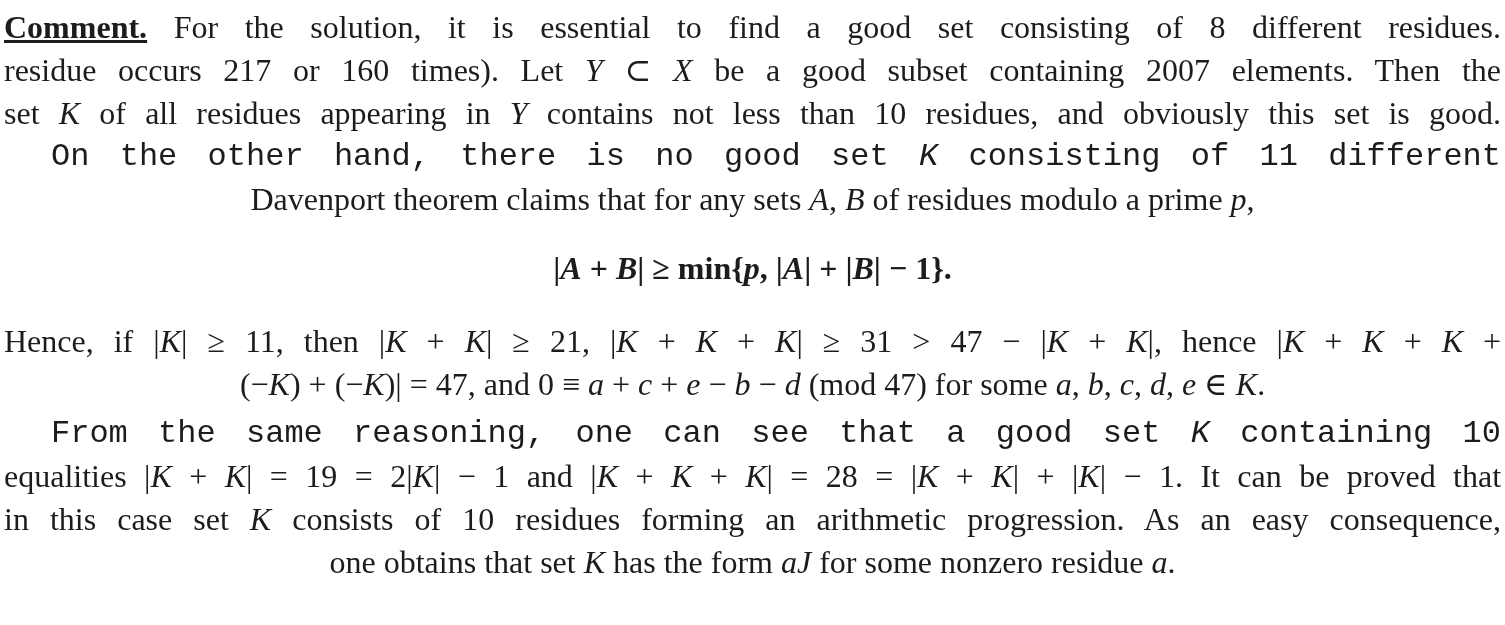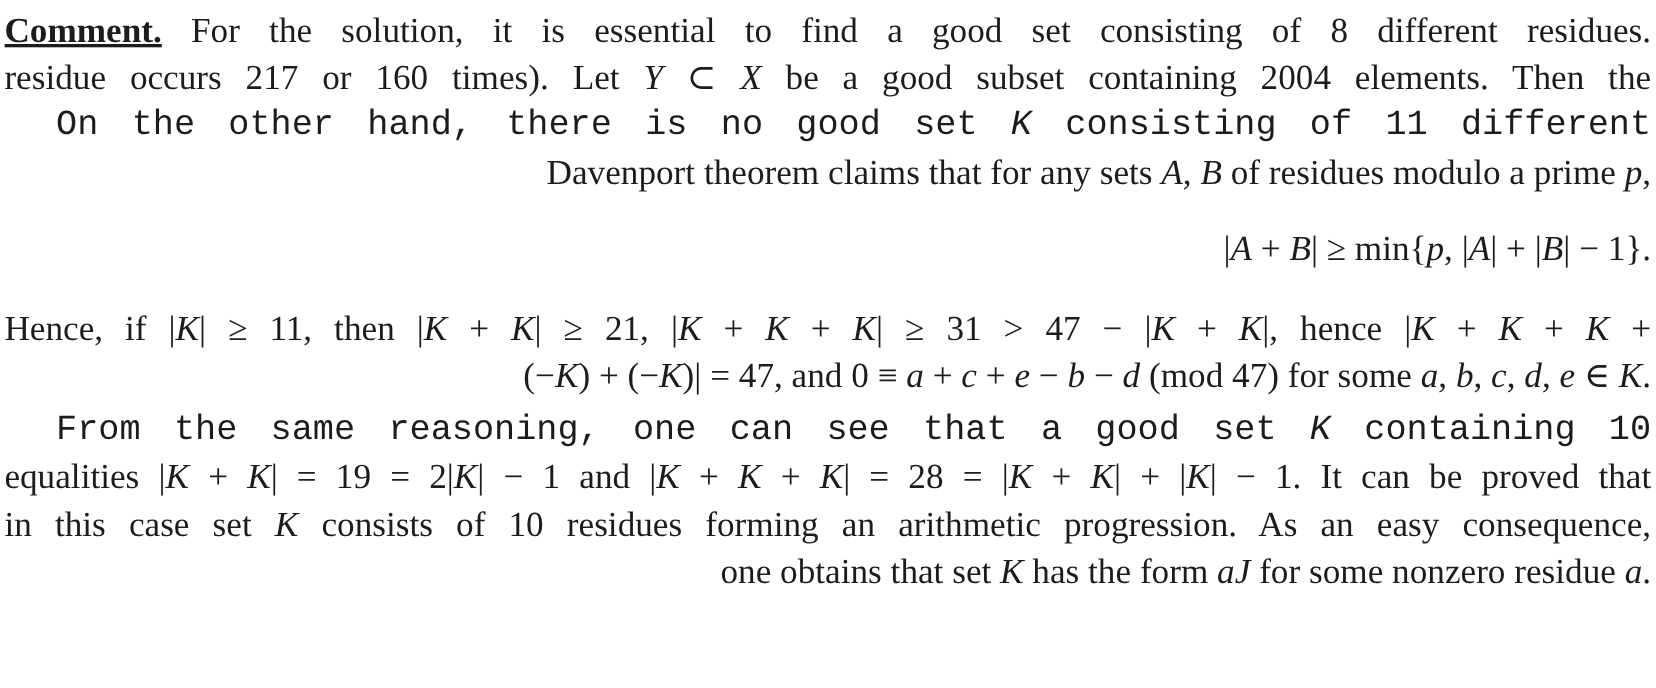--- a/index.html
+++ b/index.html
@@ -21,40 +21,42 @@
     width: 1497px;
   }
   .line {
     height: 43px;
     line-height: 43px;
     overflow: hidden;
     white-space: normal;
   }
   .line.j { text-align: justify; }
   .line.j::after { content: ""; display: inline-block; width: 100%; }
-  .line.nj { text-align: right; }
+  .line.nj { text-align: center; }
   .ind { text-indent: 47px; font-family: Liberation Mono, monospace; }
   .gap { margin-top: 6px; }
   .eq {
     height: 43px;
     line-height: 43px;
-    text-align: right;
+    text-align: center;
     margin: 26px 0 30px 0;
     overflow: hidden;
+    font-weight: bold;
   }
   .rm { font-style: normal; }
   .it { font-style: italic; }
   .bd { font-weight: 700; text-decoration: underline; }
 </style>
 </head>
 <body style="background: rgb(255, 255, 255);">
 
 <main id="doc" style="color: rgb(28, 28, 28);">
     <div class="line j"><span class="bd">Comment.</span><span class="rm"> For the solution, it is essential to find a good set consisting of 8 different residues.</span></div>
-    <div class="line j"><span class="rm">residue occurs 217 or 160 times). Let </span><span class="it">Y</span><span class="rm"> ⊂ </span><span class="it">X</span><span class="rm"> be a good subset containing 2004 elements. Then the</span></div>
+    <div class="line j"><span class="rm">residue occurs 217 or 160 times). Let </span><span class="it">Y</span><span class="rm"> ⊂ </span><span class="it">X</span><span class="rm"> be a good subset containing 2007 elements. Then the</span></div>
+    <div class="line j"><span class="rm">set </span><span class="it">K</span><span class="rm"> of all residues appearing in </span><span class="it">Y</span><span class="rm"> contains not less than 10 residues, and obviously this set is good.</span></div>
     <div class="line j ind"><span class="rm">On the other hand, there is no good set </span><span class="it">K</span><span class="rm"> consisting of 11 different residues. The Cauchy–</span></div>
     <div class="line nj"><span class="rm">Davenport theorem claims that for any sets </span><span class="it">A</span><span class="rm">, </span><span class="it">B</span><span class="rm"> of residues modulo a prime </span><span class="it">p</span><span class="rm">,</span></div>
     <div class="eq"><span class="rm">|</span><span class="it">A</span><span class="rm"> + </span><span class="it">B</span><span class="rm">| ≥ min{</span><span class="it">p</span><span class="rm">, |</span><span class="it">A</span><span class="rm">| + |</span><span class="it">B</span><span class="rm">| − 1}.</span></div>
     <div class="line j"><span class="rm">Hence, if |</span><span class="it">K</span><span class="rm">| ≥ 11, then |</span><span class="it">K</span><span class="rm"> + </span><span class="it">K</span><span class="rm">| ≥ 21, |</span><span class="it">K</span><span class="rm"> + </span><span class="it">K</span><span class="rm"> + </span><span class="it">K</span><span class="rm">| ≥ 31 &gt; 47 − |</span><span class="it">K</span><span class="rm"> + </span><span class="it">K</span><span class="rm">|, hence |</span><span class="it">K</span><span class="rm"> + </span><span class="it">K</span><span class="rm"> + </span><span class="it">K</span><span class="rm"> +</span></div>
     <div class="line nj"><span class="rm">(−</span><span class="it">K</span><span class="rm">) + (−</span><span class="it">K</span><span class="rm">)| = 47, and 0 ≡ </span><span class="it">a</span><span class="rm"> + </span><span class="it">c</span><span class="rm"> + </span><span class="it">e</span><span class="rm"> − </span><span class="it">b</span><span class="rm"> − </span><span class="it">d</span><span class="rm"> (mod 47) for some </span><span class="it">a</span><span class="rm">, </span><span class="it">b</span><span class="rm">, </span><span class="it">c</span><span class="rm">, </span><span class="it">d</span><span class="rm">, </span><span class="it">e</span><span class="rm"> ∈ </span><span class="it">K</span><span class="rm">.</span></div>
     <div class="line j ind gap"><span class="rm">From the same reasoning, one can see that a good set </span><span class="it">K</span><span class="rm"> containing 10 residues should satisfy</span></div>
     <div class="line j"><span class="rm">equalities |</span><span class="it">K</span><span class="rm"> + </span><span class="it">K</span><span class="rm">| = 19 = 2|</span><span class="it">K</span><span class="rm">| − 1 and |</span><span class="it">K</span><span class="rm"> + </span><span class="it">K</span><span class="rm"> + </span><span class="it">K</span><span class="rm">| = 28 = |</span><span class="it">K</span><span class="rm"> + </span><span class="it">K</span><span class="rm">| + |</span><span class="it">K</span><span class="rm">| − 1. It can be proved that</span></div>
     <div class="line j"><span class="rm">in this case set </span><span class="it">K</span><span class="rm"> consists of 10 residues forming an arithmetic progression. As an easy consequence,</span></div>
     <div class="line nj"><span class="rm">one obtains that set </span><span class="it">K</span><span class="rm"> has the form </span><span class="it">aJ</span><span class="rm"> for some nonzero residue </span><span class="it">a</span><span class="rm">.</span></div>
   </main>

